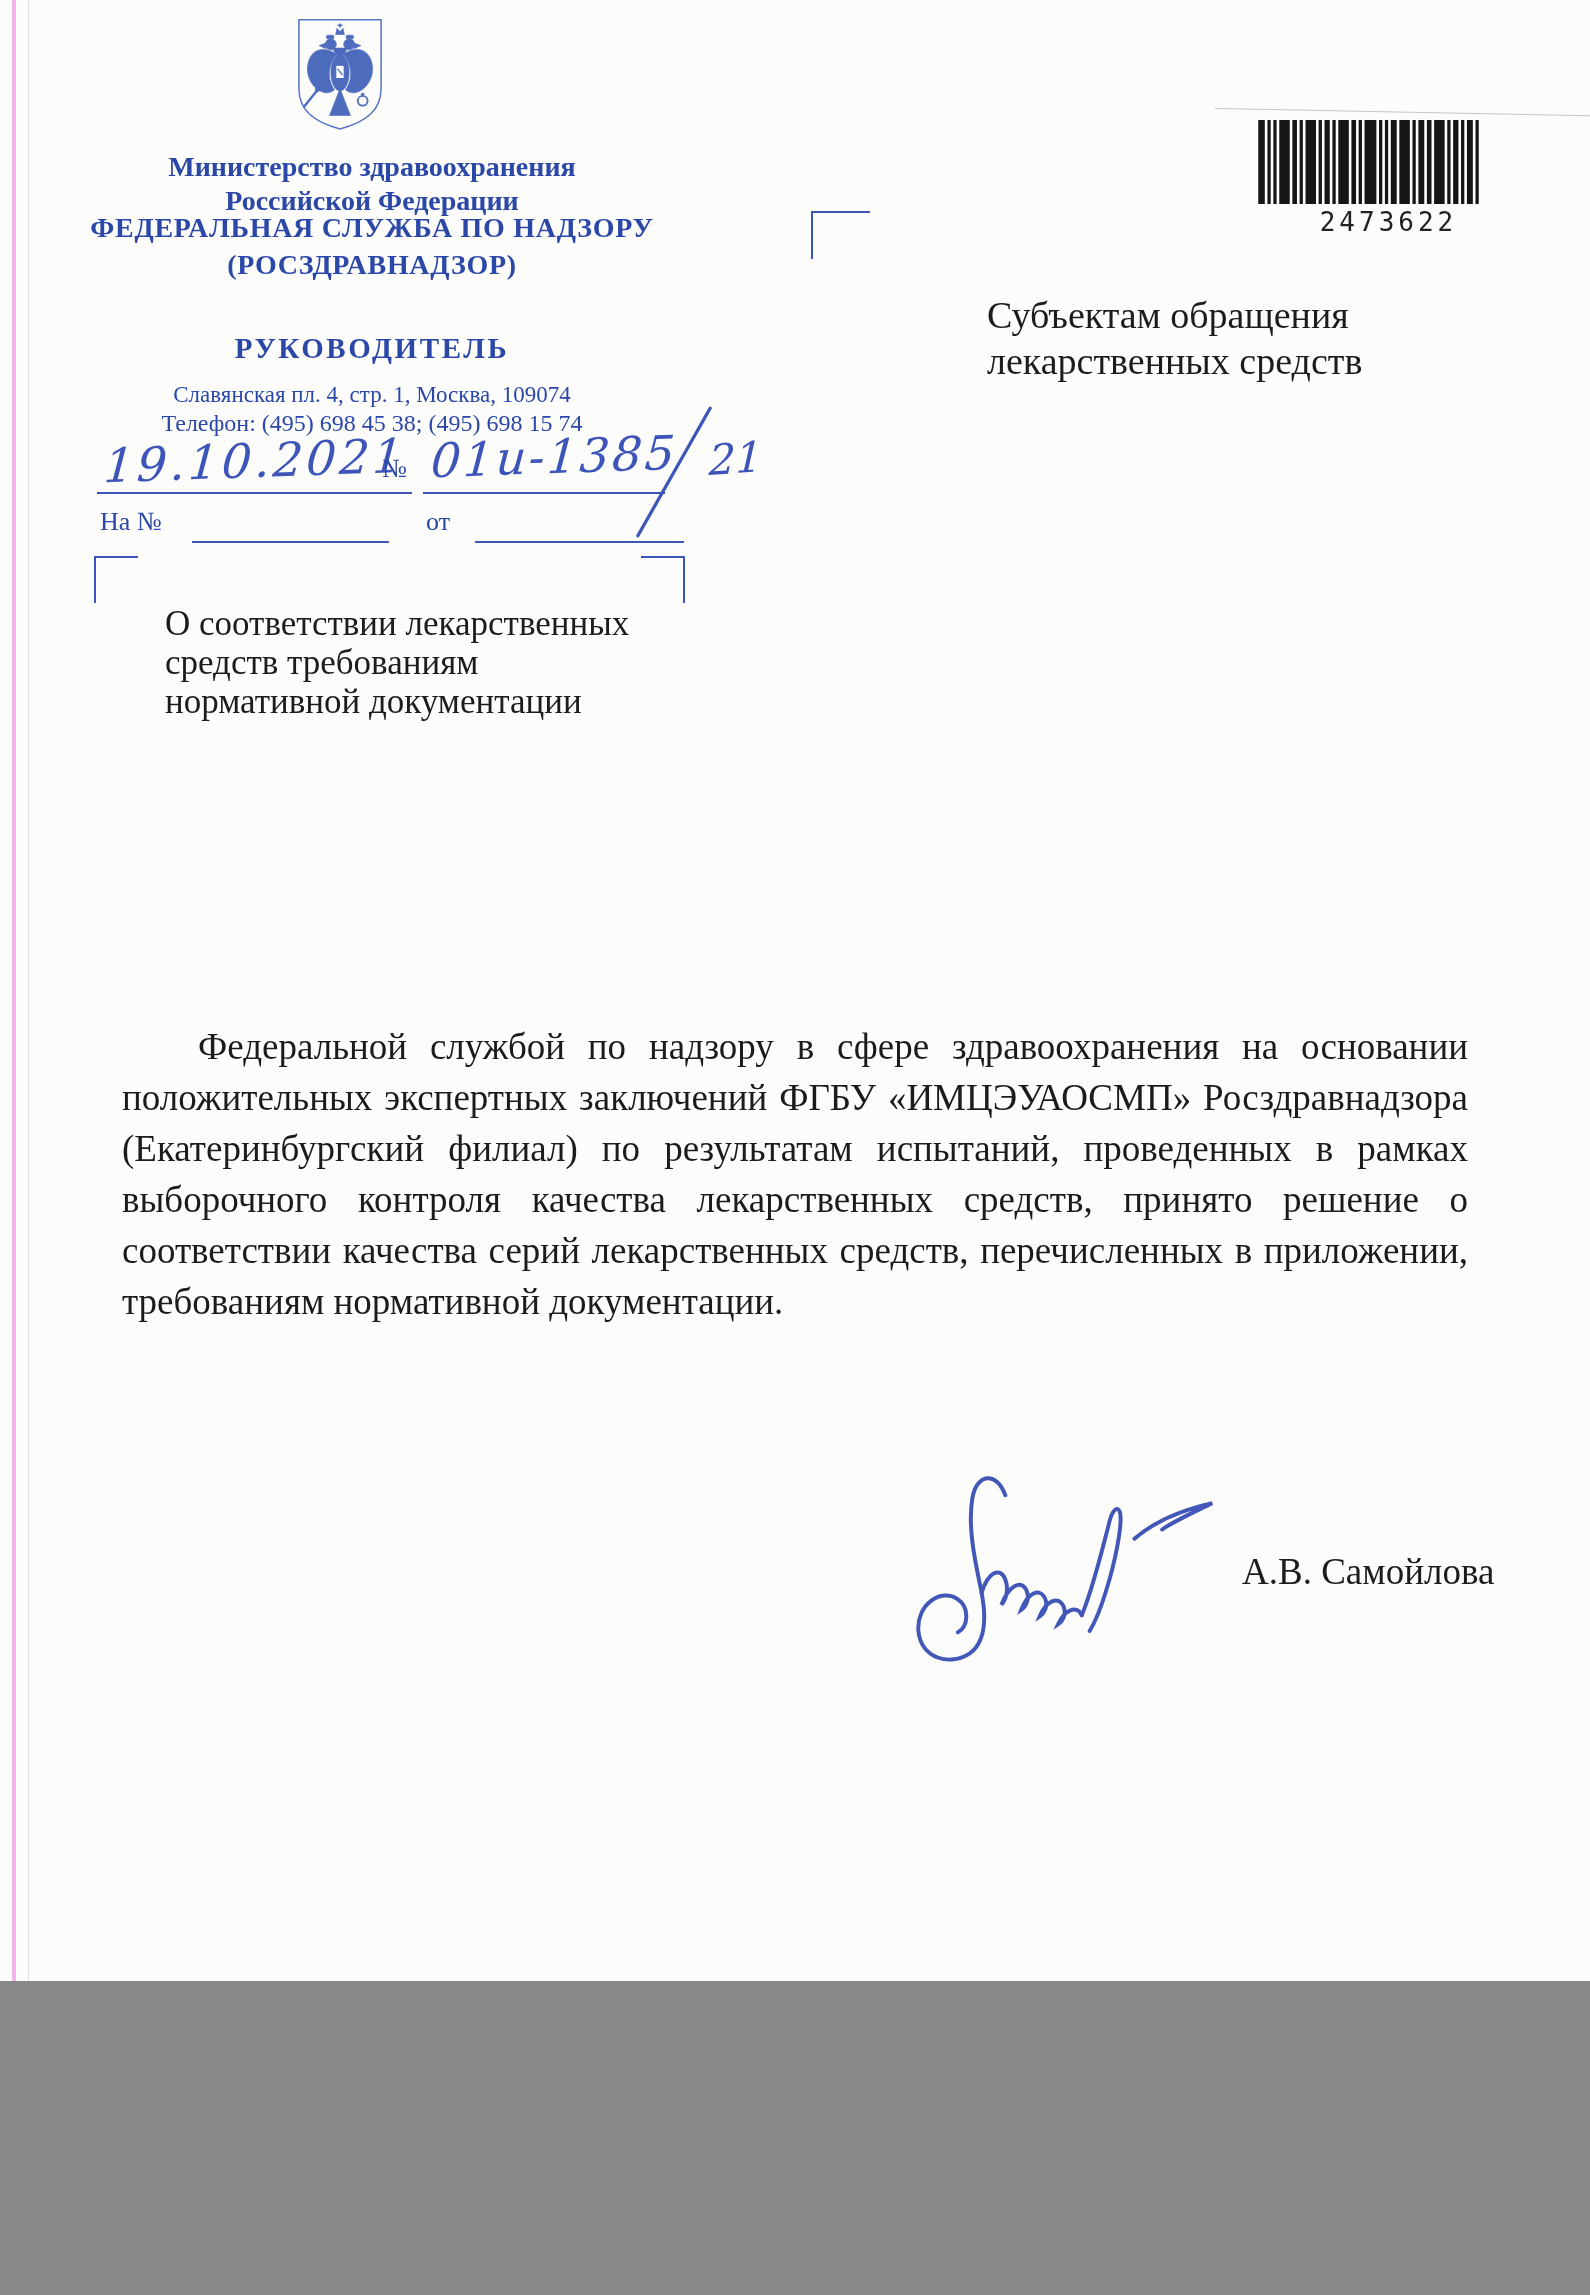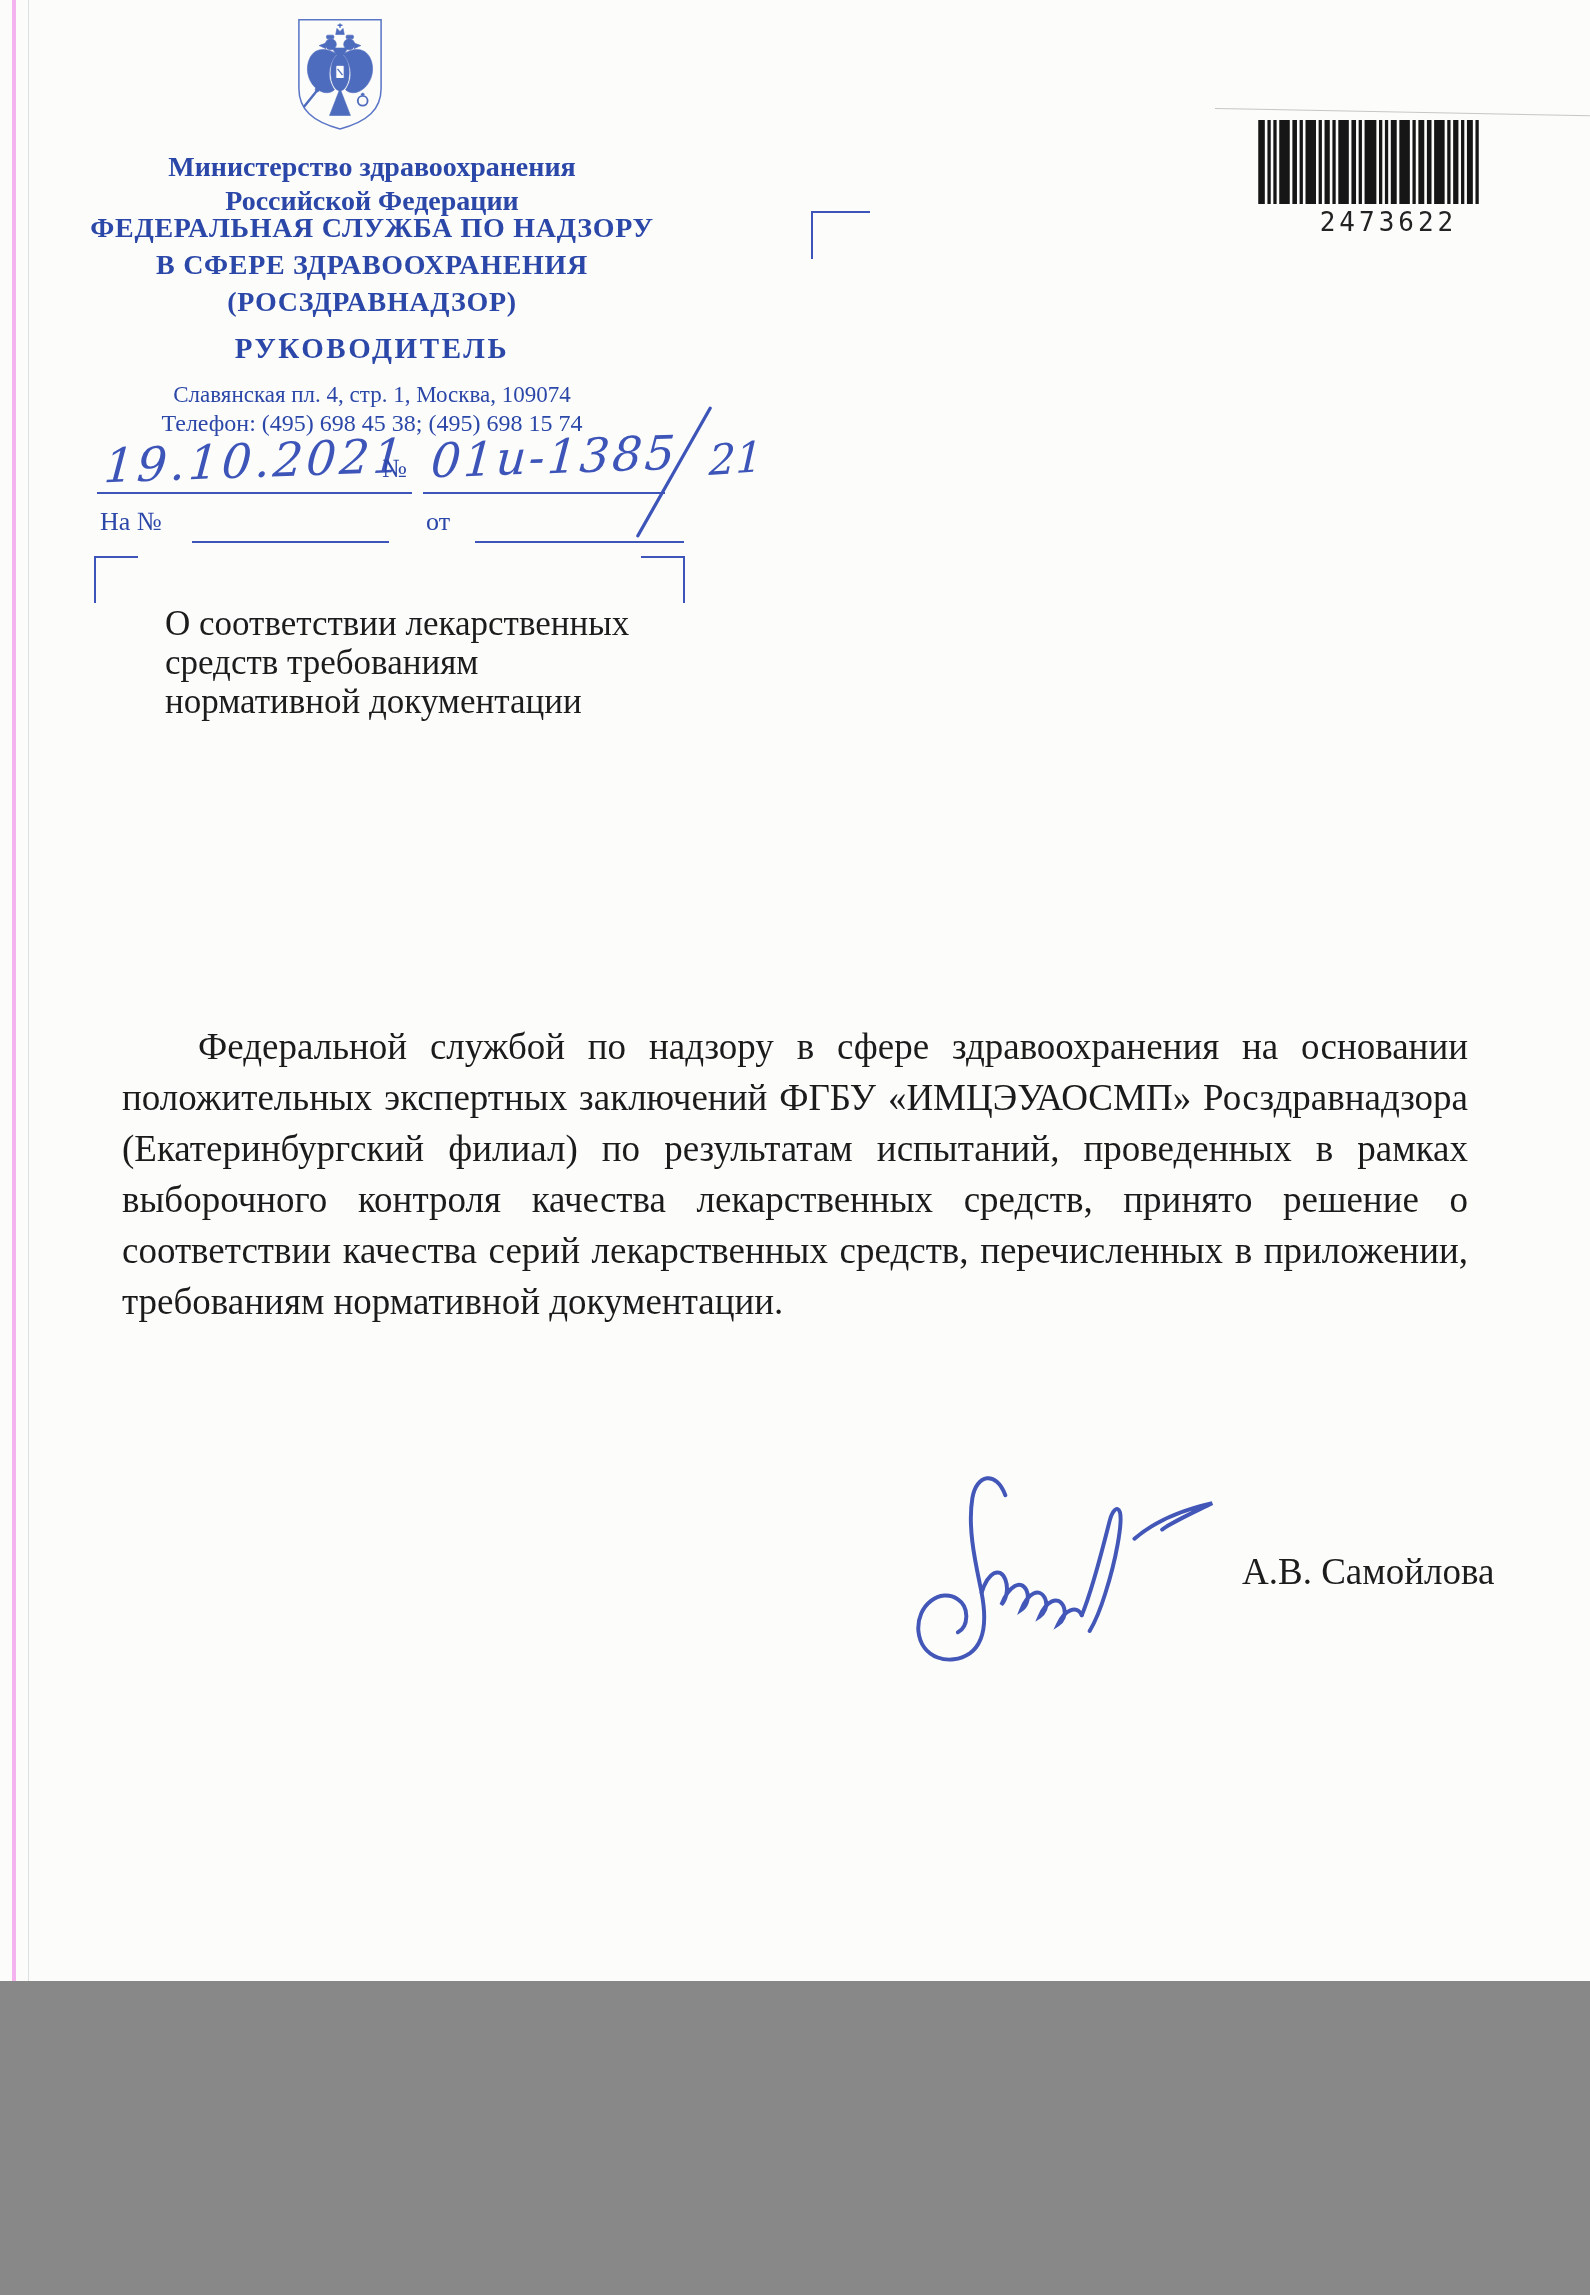--- a/index.html
+++ b/index.html
@@ -106,21 +106,20 @@
       <rect x="68" y="80" width="14" height="22" rx="2" fill="#ffffff" stroke="#4e6cbe" stroke-width="2"></rect>
       <path d="M71 86 L79 96" fill="none" stroke="#4e6cbe" stroke-width="2"></path>
     </svg>
 
     <div class="ministry">
       <div>Министерство здравоохранения</div>
       <div>Российской Федерации</div>
     </div>
     <div class="service">
       <div>ФЕДЕРАЛЬНАЯ СЛУЖБА ПО НАДЗОРУ</div>
-      <div>В СФЕРЕ ЗДРАВООХРАНЕНИЯ</div>
       <div>(РОСЗДРАВНАДЗОР)</div>
     </div>
     <div class="position-title">РУКОВОДИТЕЛЬ</div>
     <div class="addr">Славянская пл. 4, стр. 1, Москва, 109074</div>
     <div class="phone">Телефон: (495) 698 45 38; (495) 698 15 74</div>
   </div>
 
   <svg class="barcode" viewBox="0 0 336 128" xmlns="http://www.w3.org/2000/svg">
     <g fill="#161616">
       <rect x="0" y="0" width="10" height="128"></rect>
@@ -165,20 +164,24 @@
   <div class="u-line u-number"></div>
   <div class="reply-label">На №</div>
   <div class="u-line u-reply"></div>
   <div class="from-label">от</div>
   <div class="u-line u-from"></div>
 
   <div class="corner corner-tl corner-stamp-left"></div>
   <div class="corner corner-tr corner-stamp-right"></div>
   <div class="corner corner-tl corner-addressee"></div>
 
+  <div class="addressee">
+    <div>Субъектам обращения</div>
+    <div>лекарственных средств</div>
+  </div>
 
   <div class="subject">
     <div>О соответствии лекарственных</div>
     <div>средств требованиям</div>
     <div>нормативной документации</div>
   </div>
 
   <div class="body-par">Федеральной службой по надзору в сфере здравоохранения на основании положительных экспертных заключений ФГБУ «ИМЦЭУАОСМП» Росздравнадзора (Екатеринбургский филиал) по результатам испытаний, проведенных в рамках выборочного контроля качества лекарственных средств, принято решение о соответствии качества серий лекарственных средств, перечисленных в приложении, требованиям нормативной документации.</div>
 
   <svg class="signature-svg" width="369" height="224" viewBox="0 0 560 340" xmlns="http://www.w3.org/2000/svg">

